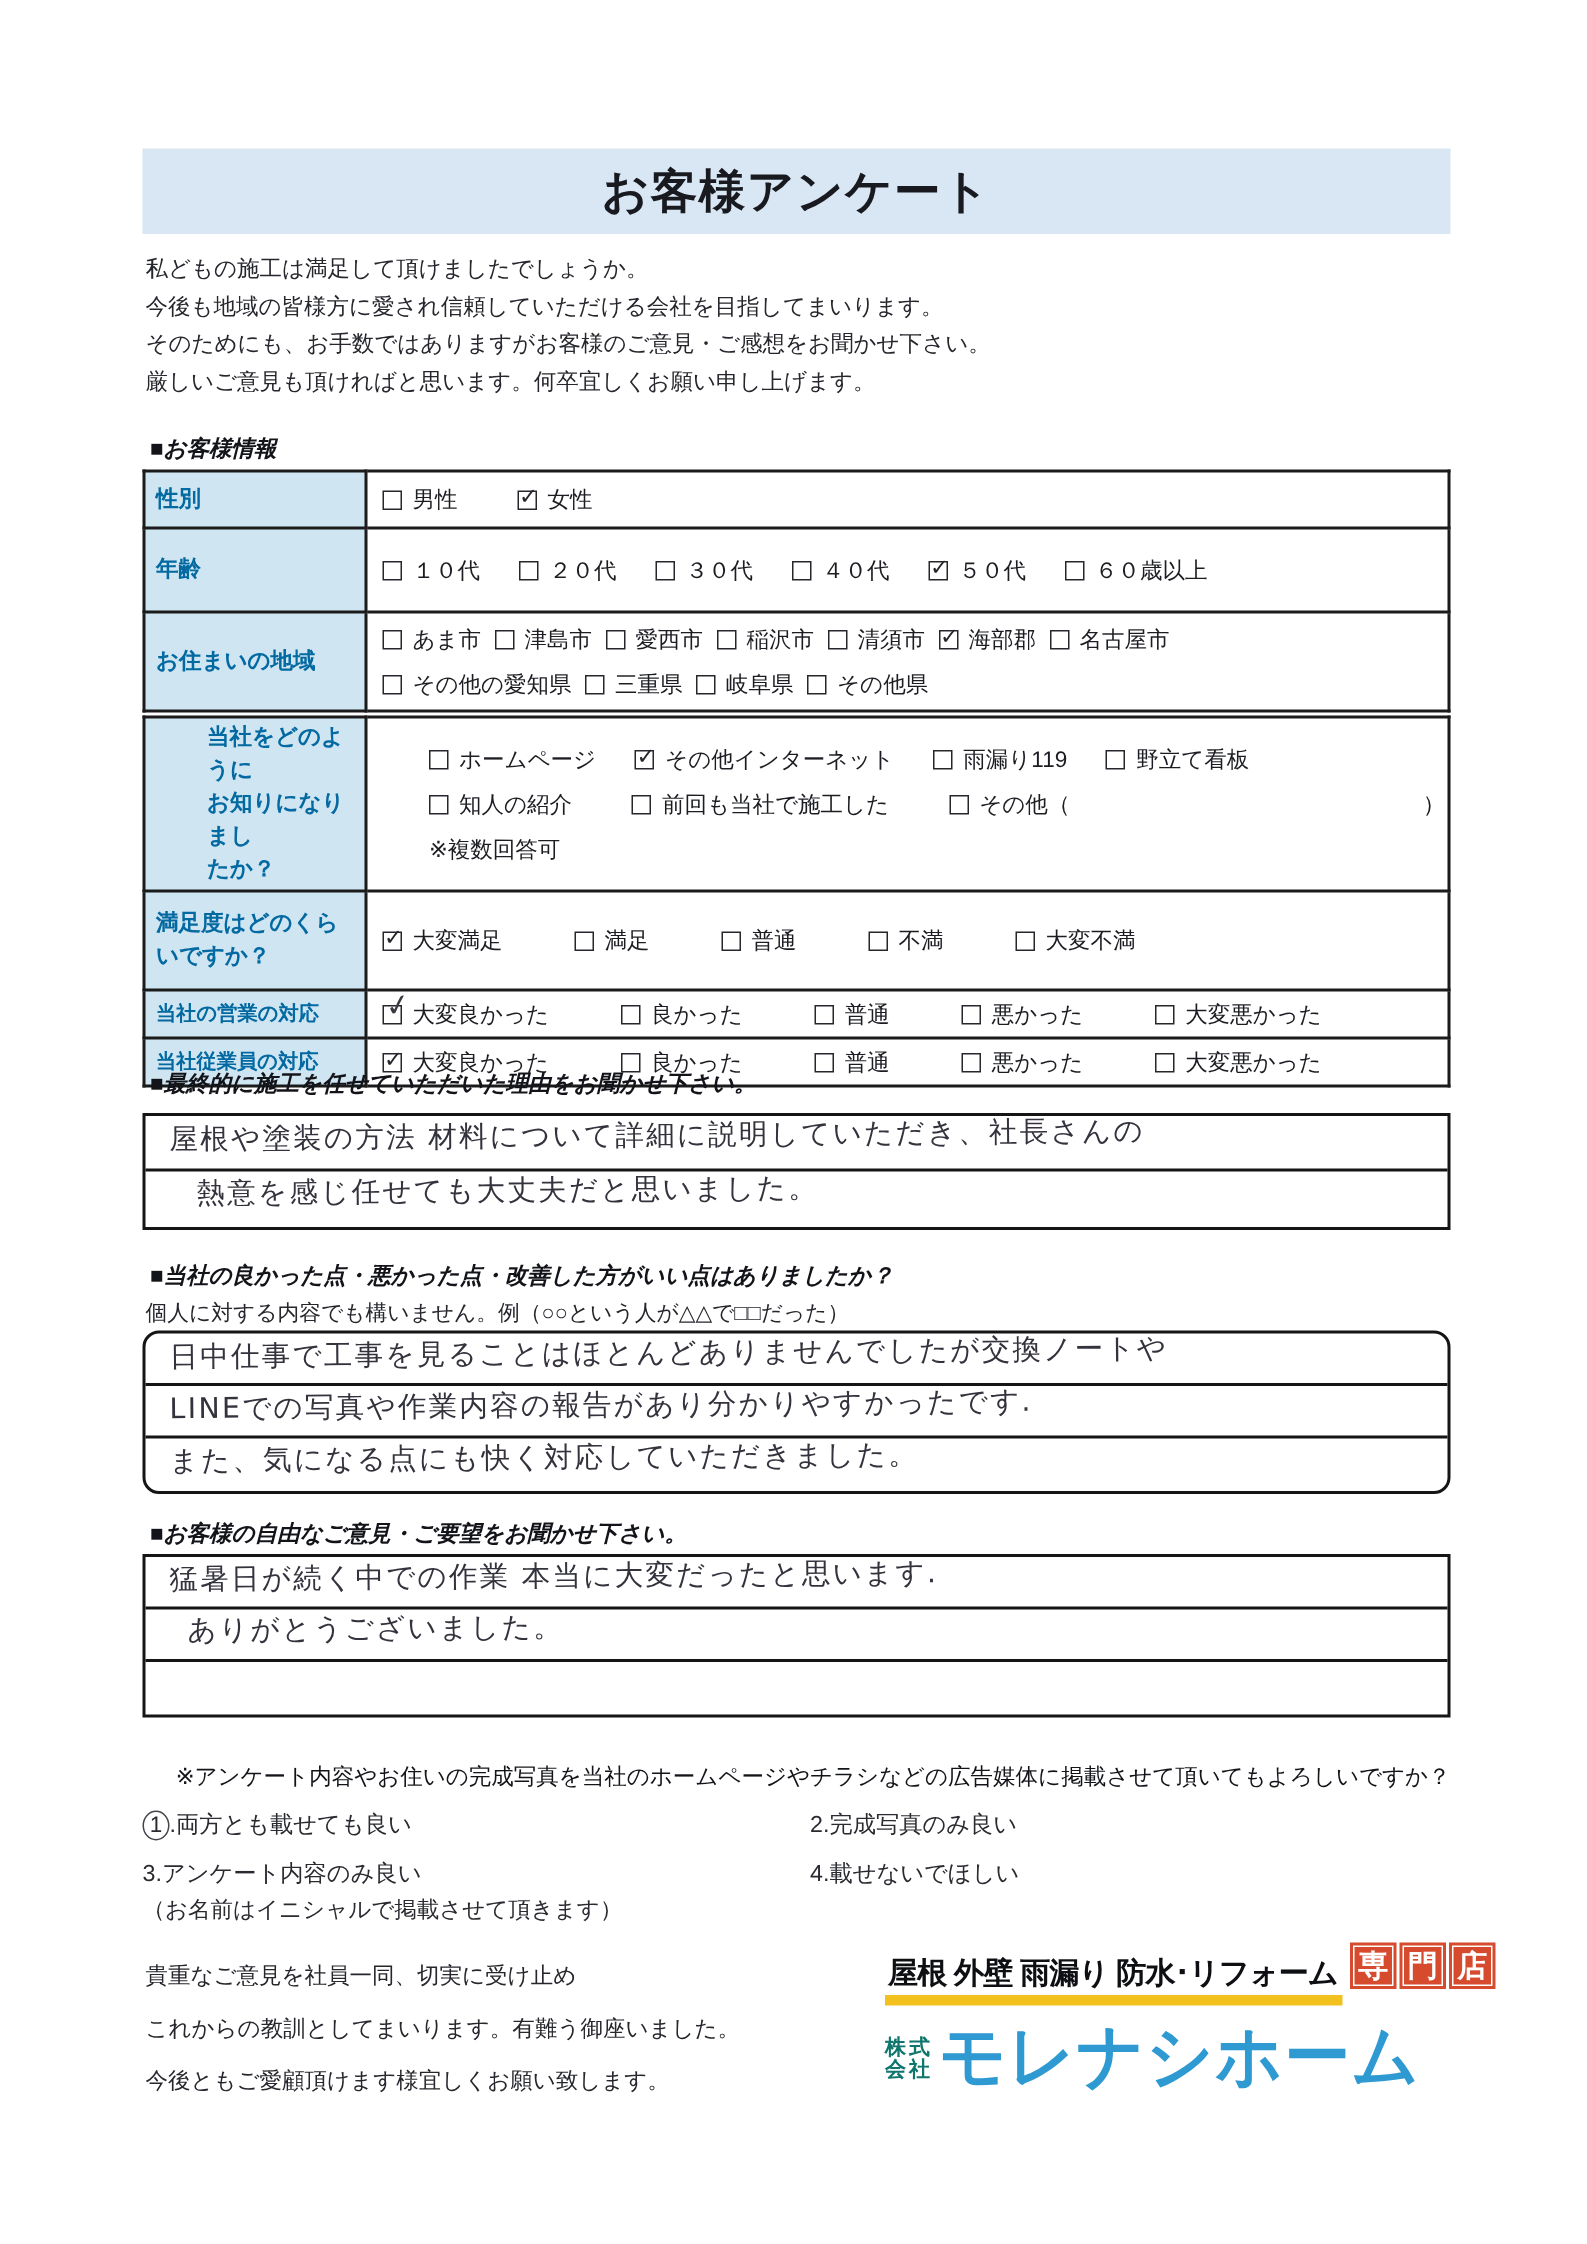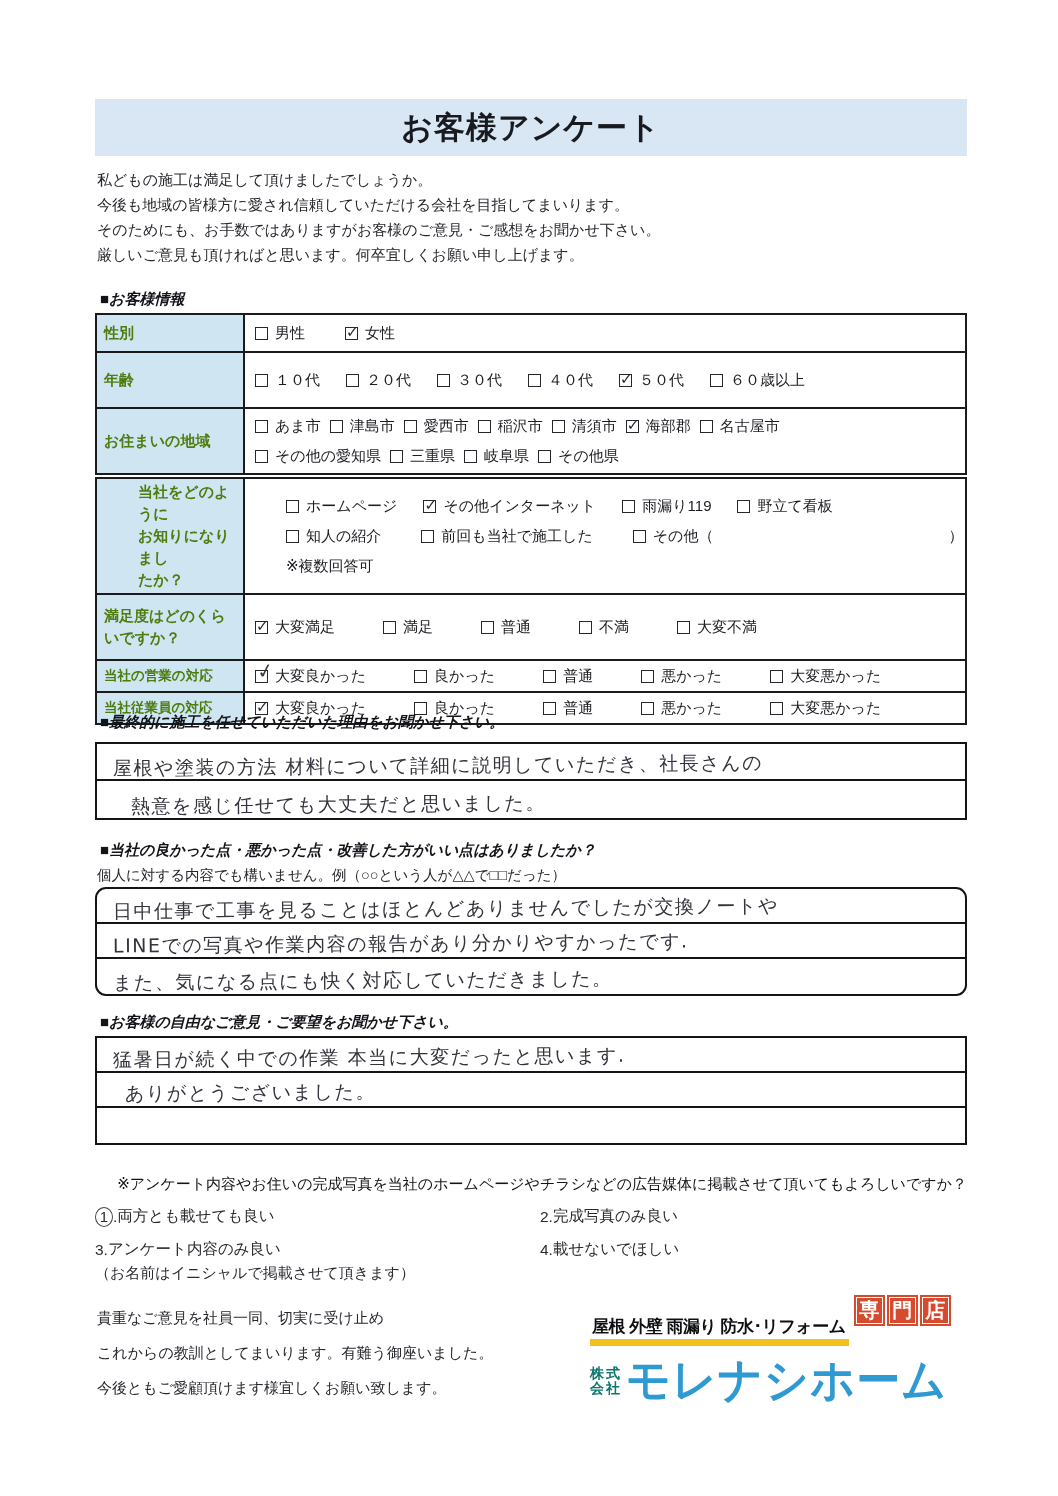--- a/index.html
+++ b/index.html
@@ -21,21 +21,21 @@
   
   .intro { left: 97px; top: 167px; width: 864px; font-size: 15px; line-height: 25px; color: #26272d; }
 
   
   .sec-h { font-weight: bold; font-size: 15px; color: #131419; white-space: nowrap; font-style: italic; }
 
   
   table.t { border-collapse: collapse; table-layout: fixed; width: 872px; background: #fff; }
   .t th, .t td { border: 2px solid #1b1b1b; }
   .t th { width: 148px; background: #cfe5f2; font-size: 15px; font-weight: bold; text-align: left;
-    padding: 2px 4px 2px 7px; white-space: pre-line; line-height: 22px; vertical-align: middle; color: #4d7c0f; }
+    padding: 2px 4px 2px 7px; white-space: pre-line; line-height: 22px; vertical-align: middle; color: #0369a1; }
   .t th.small { font-size: 13.5px; }
   .t td { padding: 2px 6px 2px 10px; font-size: 15px; vertical-align: middle; }
   tr.r-36 th, tr.r-36 td { height: 38px; }
   tr.r-40 th, tr.r-40 td { height: 56px; }
   tr.r-62 th, tr.r-62 td { height: 64px; }
   tr.r-92 th, tr.r-92 td { height: 92px; padding-left: 41px; }
   tr.r-66 th, tr.r-66 td { height: 66px; }
   tr.r-31 th, tr.r-31 td { height: 32px; }
 
   .optline { display: flex; align-items: center; height: 30px; }
@@ -49,21 +49,21 @@
   .gap-xl  { --gap: 48px; }
   .cb { display: inline-block; width: 13px; height: 13px; border: 1.6px solid #26272d;
     margin-right: 7px; position: relative; background: #fff; flex: none; }
   .tick { position: absolute; left: 0; top: -4px; font-size: 15px; font-weight: bold;
     color: #26272d; line-height: 1; }
   .hand-tick { font-size: 20px; top: -10px; left: 1px; transform: rotate(-10deg); color: #3a3a42; }
   .paren-gap { display: inline-block; }
 
   
   .wbox { position: absolute; border: 2px solid #151515; width: 872px; background: transparent; }
-  .wrow { height: 35px; border-bottom: 2px solid #151515; display: flex; align-items: flex-end; overflow: visible; }
+  .wrow { height: 35px; border-bottom: 2px solid #151515; display: flex; align-items: flex-start; overflow: visible; }
   .wrow:last-child { border-bottom: none; }
   .wrow.h37 { height: 37px; }
   .hand { font-size: 19px; color: #33333d; letter-spacing: 1.5px; padding-left: 16px;
     transform: rotate(-0.5deg); white-space: nowrap;
     font-family: "DejaVu Sans", sans-serif; }
 
   .sub-note { font-size: 14.5px; color: #26272d; }
 
   
   .pub-q { left: 95px; top: 1175px; width: 872px; text-align: right; font-weight: normal;
@@ -73,22 +73,22 @@
   .pub-opt { display: flex; align-items: center; }
   .circ { display: inline-flex; align-items: center; justify-content: center; width: 18px; height: 20px;
     border: 1.6px solid #44444c; border-radius: 50%; font-size: 15px; margin-right: 0; }
   .pub-note { left: 95px; top: 1264px; font-size: 15px; color: #2a2b31; }
 
   
   .footer-txt { left: 97px; top: 1300px; font-size: 15px; line-height: 35px; color: #26272d; }
 
   .logo { left: 590px; top: 1295px; width: 380px; }
   .logo-row1 { display: flex; align-items: flex-start; }
-  .svc { font-size: 17px; font-weight: bold; color: #0e0f13; letter-spacing: -0.5px;
-    border-bottom: 7px solid #f2c11e; padding: 3px 3px 1px 2px; white-space: nowrap; margin-top: 17px; }
+  .svc { font-size: 20px; font-weight: bold; color: #0e0f13; letter-spacing: -0.5px;
+    border-bottom: 7px solid #f2c11e; padding: 3px 3px 1px 2px; white-space: nowrap; margin-top: 4px; }
   .badge { display: flex; gap: 2px; margin-left: 5px; }
   .tile { position: relative; width: 31px; height: 31px; background: #d64b2e; color: #fff;
     font-weight: bold; font-size: 20px; display: inline-flex; align-items: center; justify-content: center; }
   .tile::after { content: ""; position: absolute; inset: 2px; border: 1.5px solid #ffffff; pointer-events: none; }
   .logo-row2 { display: flex; align-items: center; margin-top: 5px; }
   .kk { display: flex; flex-direction: column; font-size: 14px; font-weight: bold;
     line-height: 15px; letter-spacing: 2px; color: #0f766e; }
   .company { font-size: 44px; font-weight: bold; color: #2f9ad2; margin-left: 4px;
     letter-spacing: 1px; white-space: nowrap; transform: scaleY(1.06); transform-origin: left center; }
 </style>

